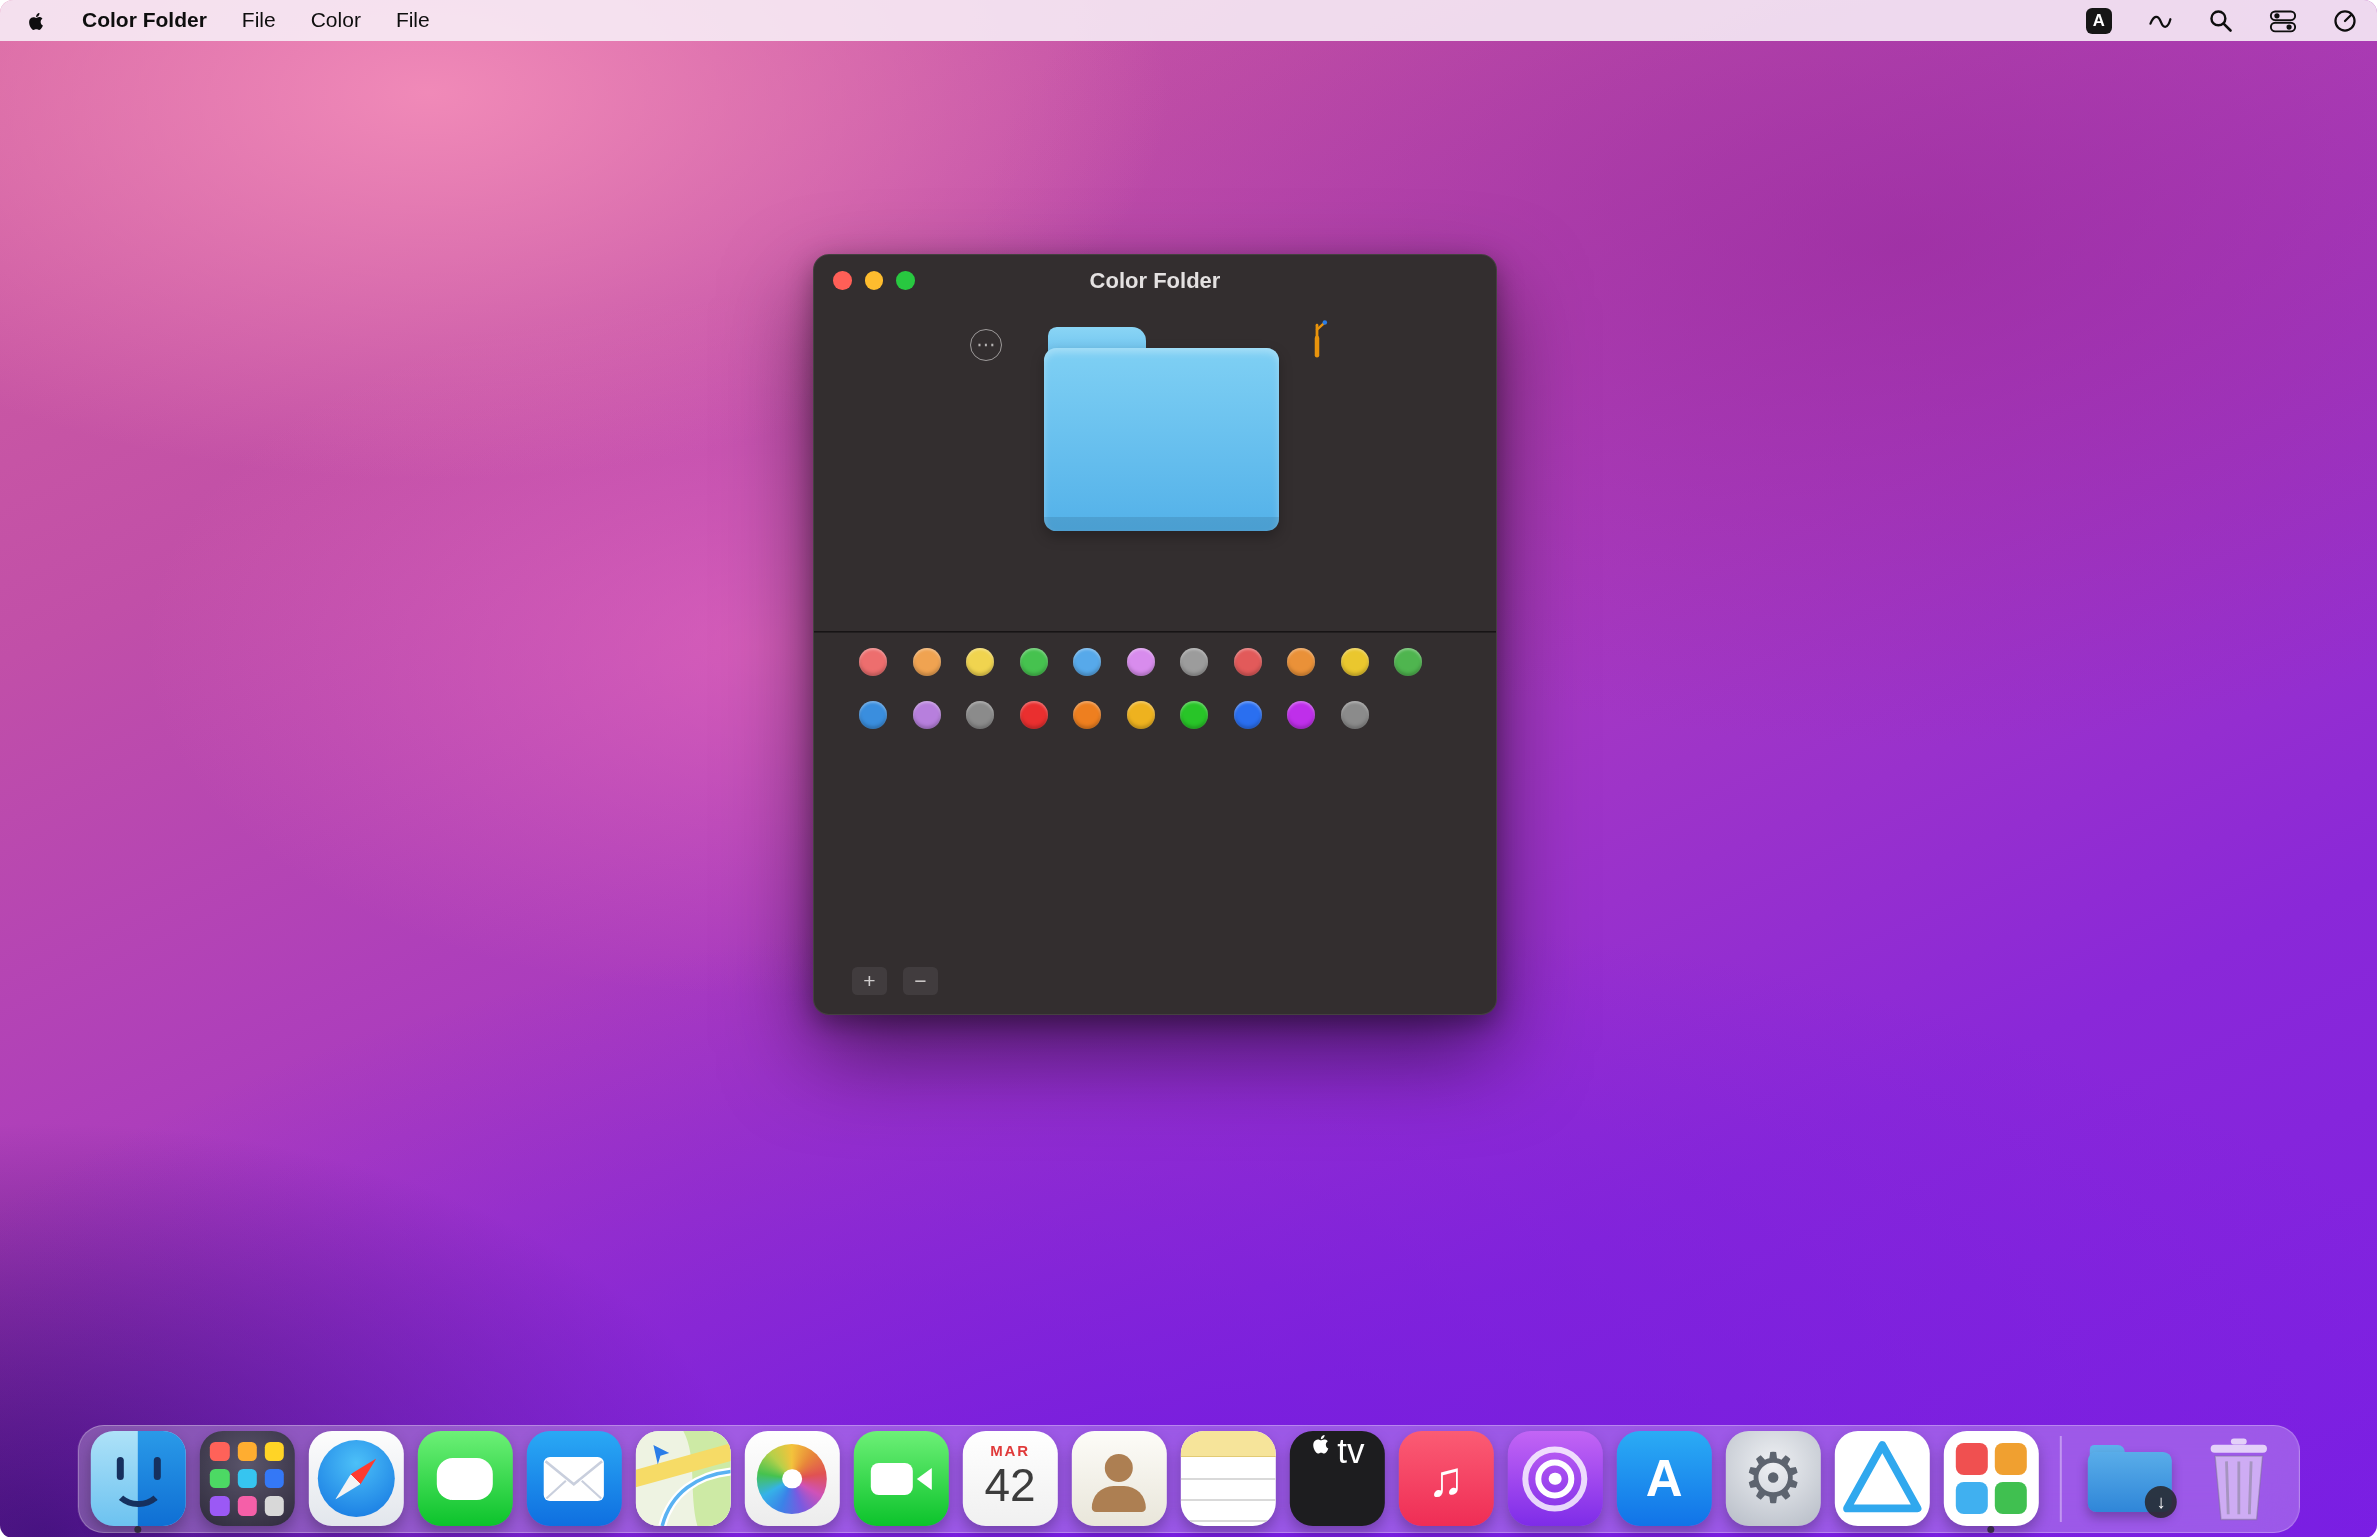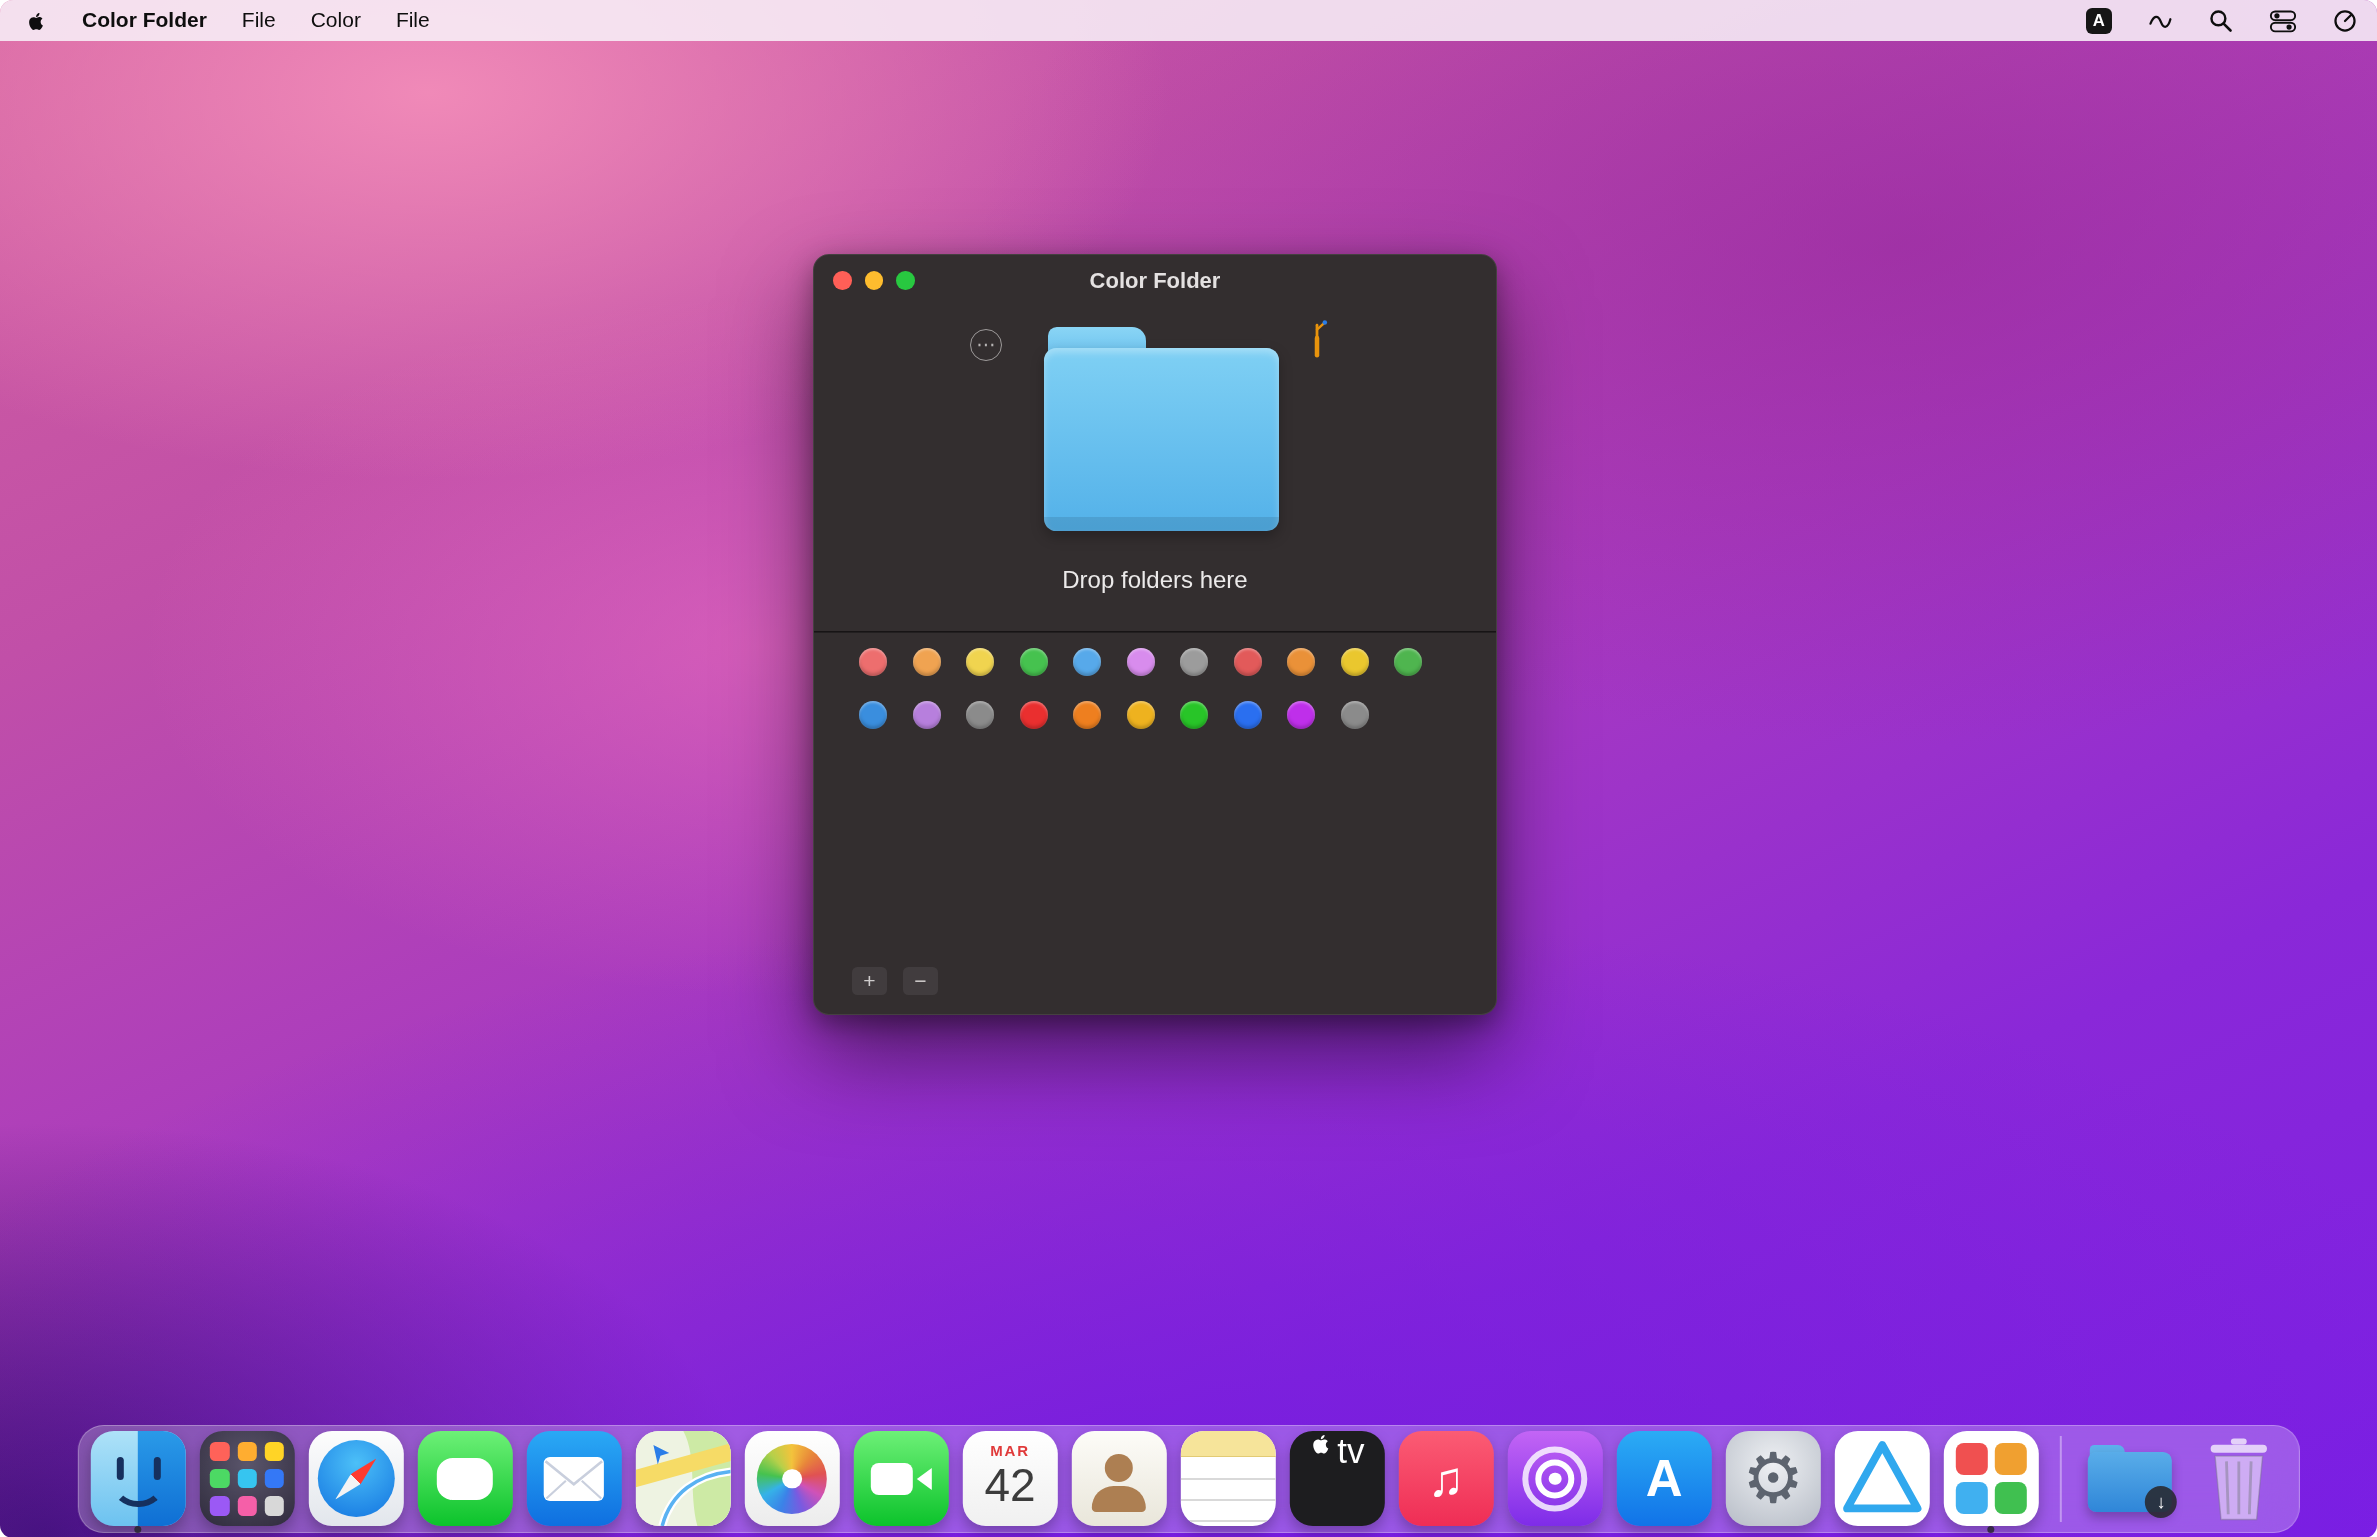--- a/index.html
+++ b/index.html
@@ -318,21 +318,20 @@
         <circle cx="13" cy="1.5" r="1.3" fill="#2a7de8"></circle>
       </svg>
     </span>
 
     <div class="folder">
       <div class="folder-tab"></div>
       <div class="folder-body"></div>
     </div>
 
     <div class="drop-text">
-      <div>Drop folders here</div>
     </div>
 
     <div class="divider"></div>
 
     <div class="swatch-rows">
       <div class="swatch-row">
           <span class="swatch" style="background: rgb(237, 110, 110);"></span>
           <span class="swatch" style="background: rgb(240, 163, 81);"></span>
           <span class="swatch" style="background: rgb(240, 212, 79);"></span>
           <span class="swatch" style="background: rgb(70, 194, 79);"></span>

